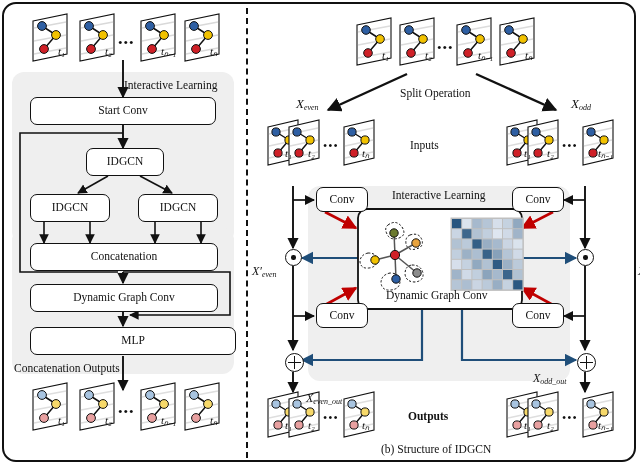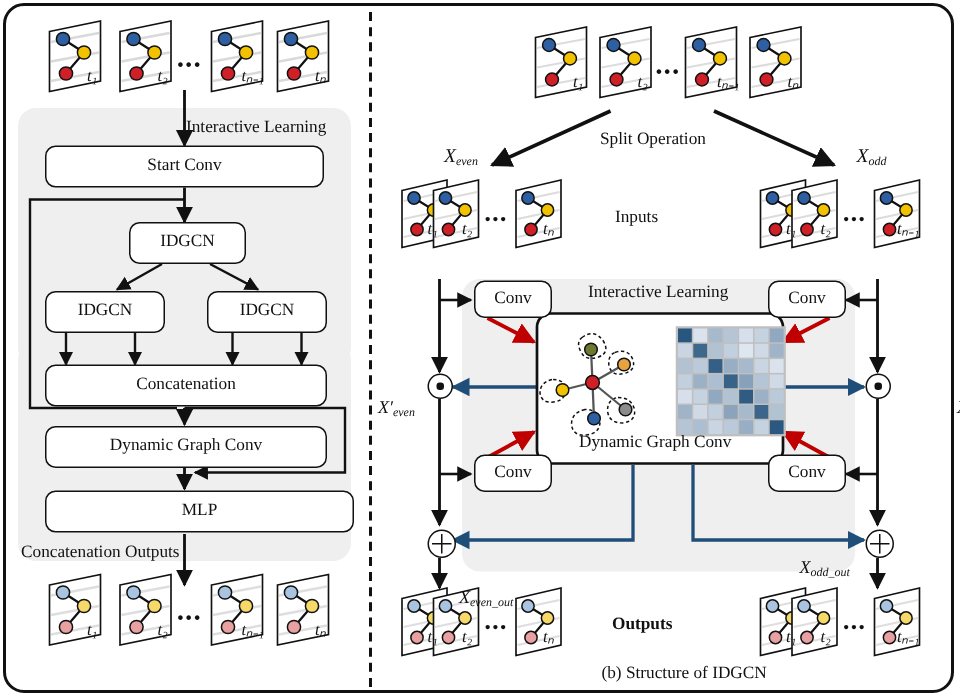--- a/index.html
+++ b/index.html
@@ -548,15 +548,15 @@
   <div class="lbl mathlbl small" style="left:285px;top:420px;">t₁</div>
   <div class="lbl mathlbl small" style="left:308px;top:420px;">t₂</div>
   <div class="lbl mathlbl small" style="left:362px;top:420px;">tₙ</div>
   <div class="lbl" style="left:323px;top:412px;font-size:12px;letter-spacing:1px;">•••</div>
 
   <div class="lbl mathlbl small" style="left:524px;top:420px;">t₁</div>
   <div class="lbl mathlbl small" style="left:547px;top:420px;">t₂</div>
   <div class="lbl mathlbl small" style="left:598px;top:420px;">tₙ₋₁</div>
   <div class="lbl" style="left:562px;top:412px;font-size:12px;letter-spacing:1px;">•••</div>
 
-  <div class="lbl cap" style="left:381px;top:444px;margin-left:20px;">(b) Structure of IDGCN</div>
+  <div class="lbl cap" style="left:381px;top:444px;">(b) Structure of IDGCN</div>
 
 </div>
 
 </body></html>

